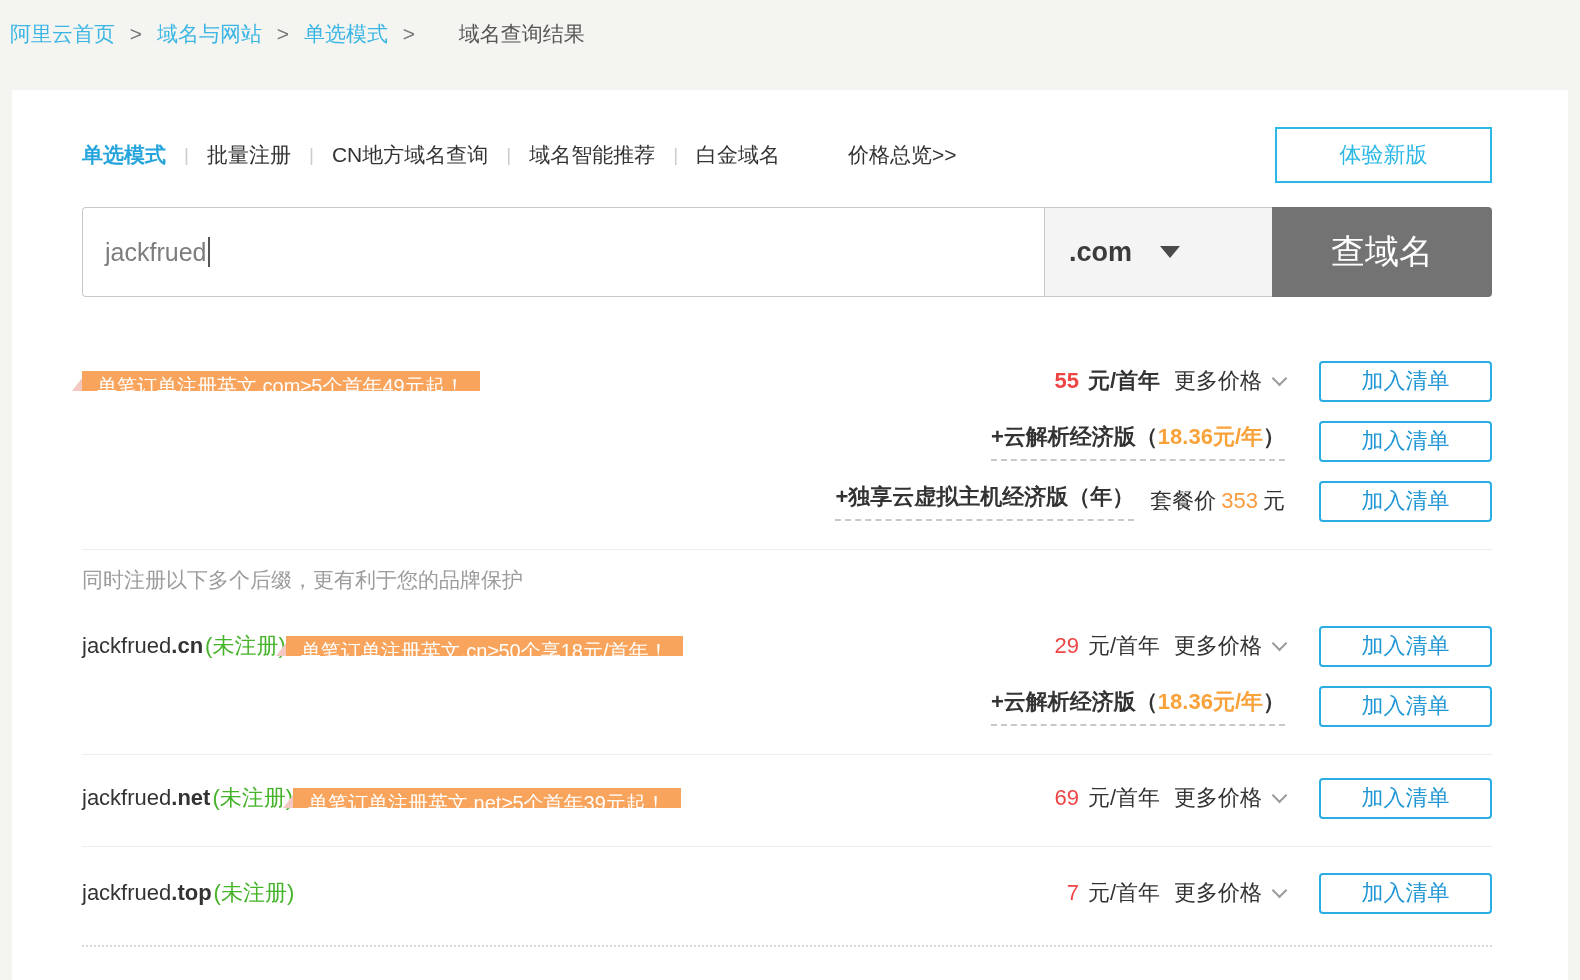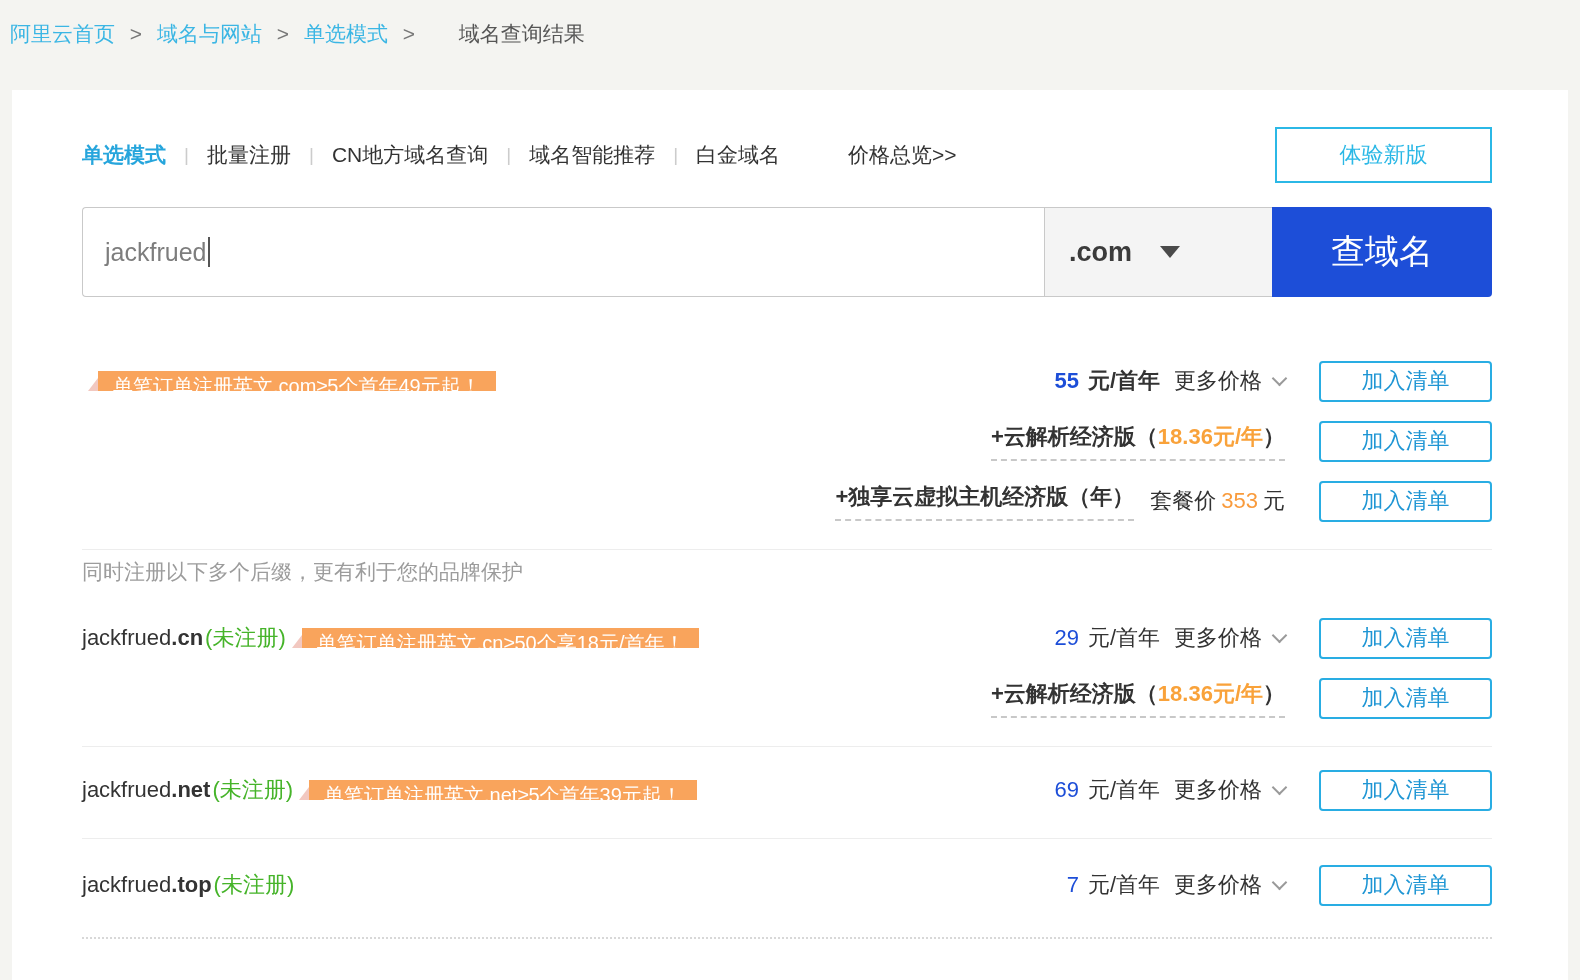--- a/index.html
+++ b/index.html
@@ -48,61 +48,61 @@
     width: 228px; background: #f4f4f4; border: 1px solid #c9c9c9; border-right: none;
     display: flex; align-items: center; padding-left: 24px; cursor: pointer;
   }
   .tld-label { font-size: 27px; font-weight: bold; color: #3b3b3b; }
   .tri-down {
     width: 0; height: 0; margin-left: 28px;
     border-left: 10px solid transparent; border-right: 10px solid transparent;
     border-top: 12px solid #4a4a4a;
   }
   .search-btn {
-    width: 220px; background: #1d4ed8; color: #fff; border: none;
+    width: 220px; background: #737373; color: #fff; border: none;
     font-size: 34px; cursor: pointer; border-radius: 0 4px 4px 0; font-family: inherit;
   }
 
   
   .results { margin-top: 54px; }
   .row { display: flex; align-items: center; height: 60px; }
   .domain { font-size: 22px; white-space: nowrap; }
   .domain .tld, .domain .b { font-weight: bold; color: #333; }
   .status { color: #46b42a; margin-left: 2px; font-size: 22px; }
   .badge {
-    position: relative; margin-left: 16px; background: #f9a45c; color: #fff;
+    position: relative; background: #f9a45c; color: #fff;
     font-size: 20px; height: 20px; line-height: 31px; padding: 0 15px; white-space: nowrap;
   }
   .badge::before {
     content: ""; position: absolute; left: -10px; bottom: 0;
     border-left: 10px solid transparent; border-bottom: 13px solid #f2c8c0;
   }
   .right { margin-left: auto; display: flex; align-items: center; font-size: 22px; white-space: nowrap; }
-  .num { color: #1d4ed8; margin-right: 9px; }
+  .num { color: #ef4444; margin-right: 9px; }
   .strong { font-weight: bold; }
   .more { margin-left: 14px; cursor: pointer; color: #333; }
   .chev {
     width: 11px; height: 11px; margin-left: 12px; margin-top: -6px;
     border-right: 2px solid #9a9a9a; border-bottom: 2px solid #9a9a9a;
     transform: rotate(45deg); cursor: pointer;
   }
   .add-btn {
     margin-left: 34px; width: 173px; height: 41px; flex: none;
     background: #fff; border: 2px solid #29ade3; border-radius: 4px;
     color: #1f96d4; font-size: 22px; cursor: pointer; font-family: inherit;
   }
   .dashed { border-bottom: 2px dashed #c8c8c8; padding-bottom: 7px; text-align: center; }
   .an { font-weight: bold; color: #333; }
   .ap { color: #f9a23a; font-weight: bold; }
   .pkg { color: #333; }
   .pkg.first { margin-left: 16px; }
   .pkg-num { color: #f99b3c; margin: 0 5px; }
   .divider { border-top: 1px solid #ededed; margin-top: 18px; }
   .dotted-divider { border-top: 2px dotted #d8d8d8; margin-top: 22px; }
-  .hint { margin-top: 8px; margin-bottom: 22px; font-size: 21px; color: #9c9c9c; }
+  .hint { margin-top: 16px; margin-bottom: 22px; font-size: 21px; color: #9c9c9c; }
 </style>
 </head>
 <body>
 
 <div class="breadcrumb">
   <a>阿里云首页</a>
   <span class="sep">&gt;</span>
   <a>域名与网站</a>
   <span class="sep">&gt;</span>
   <a>单选模式</a>

